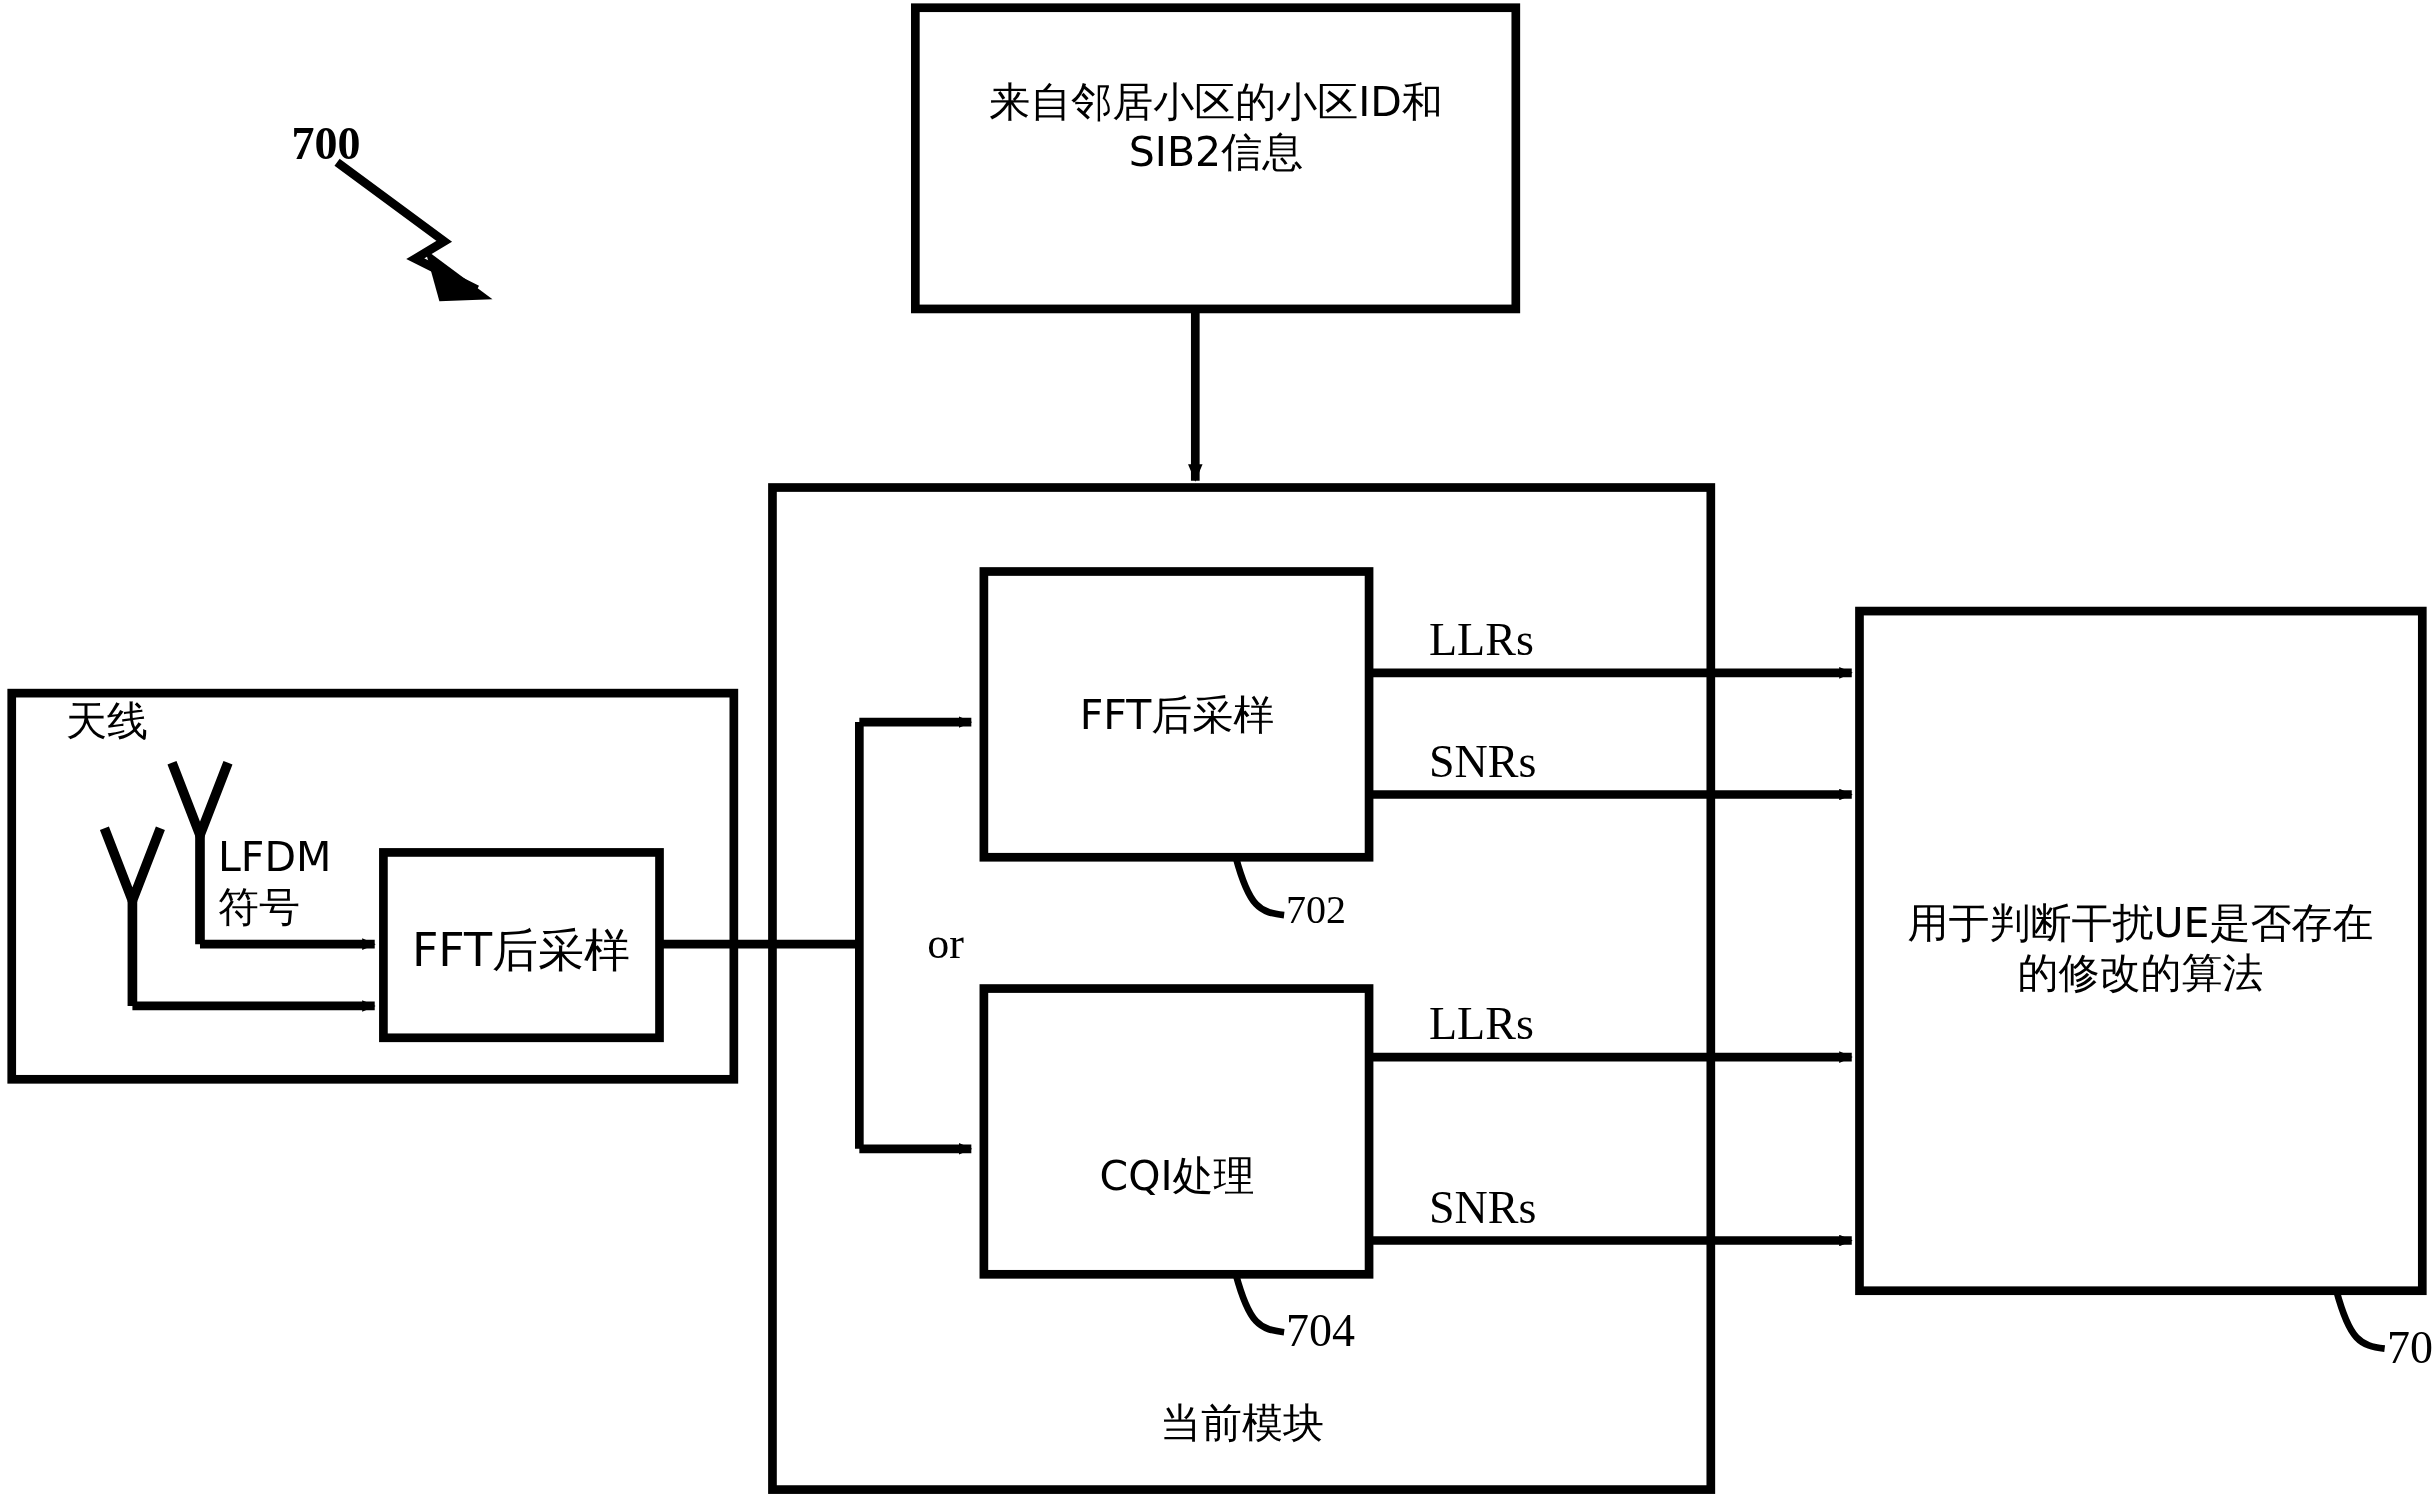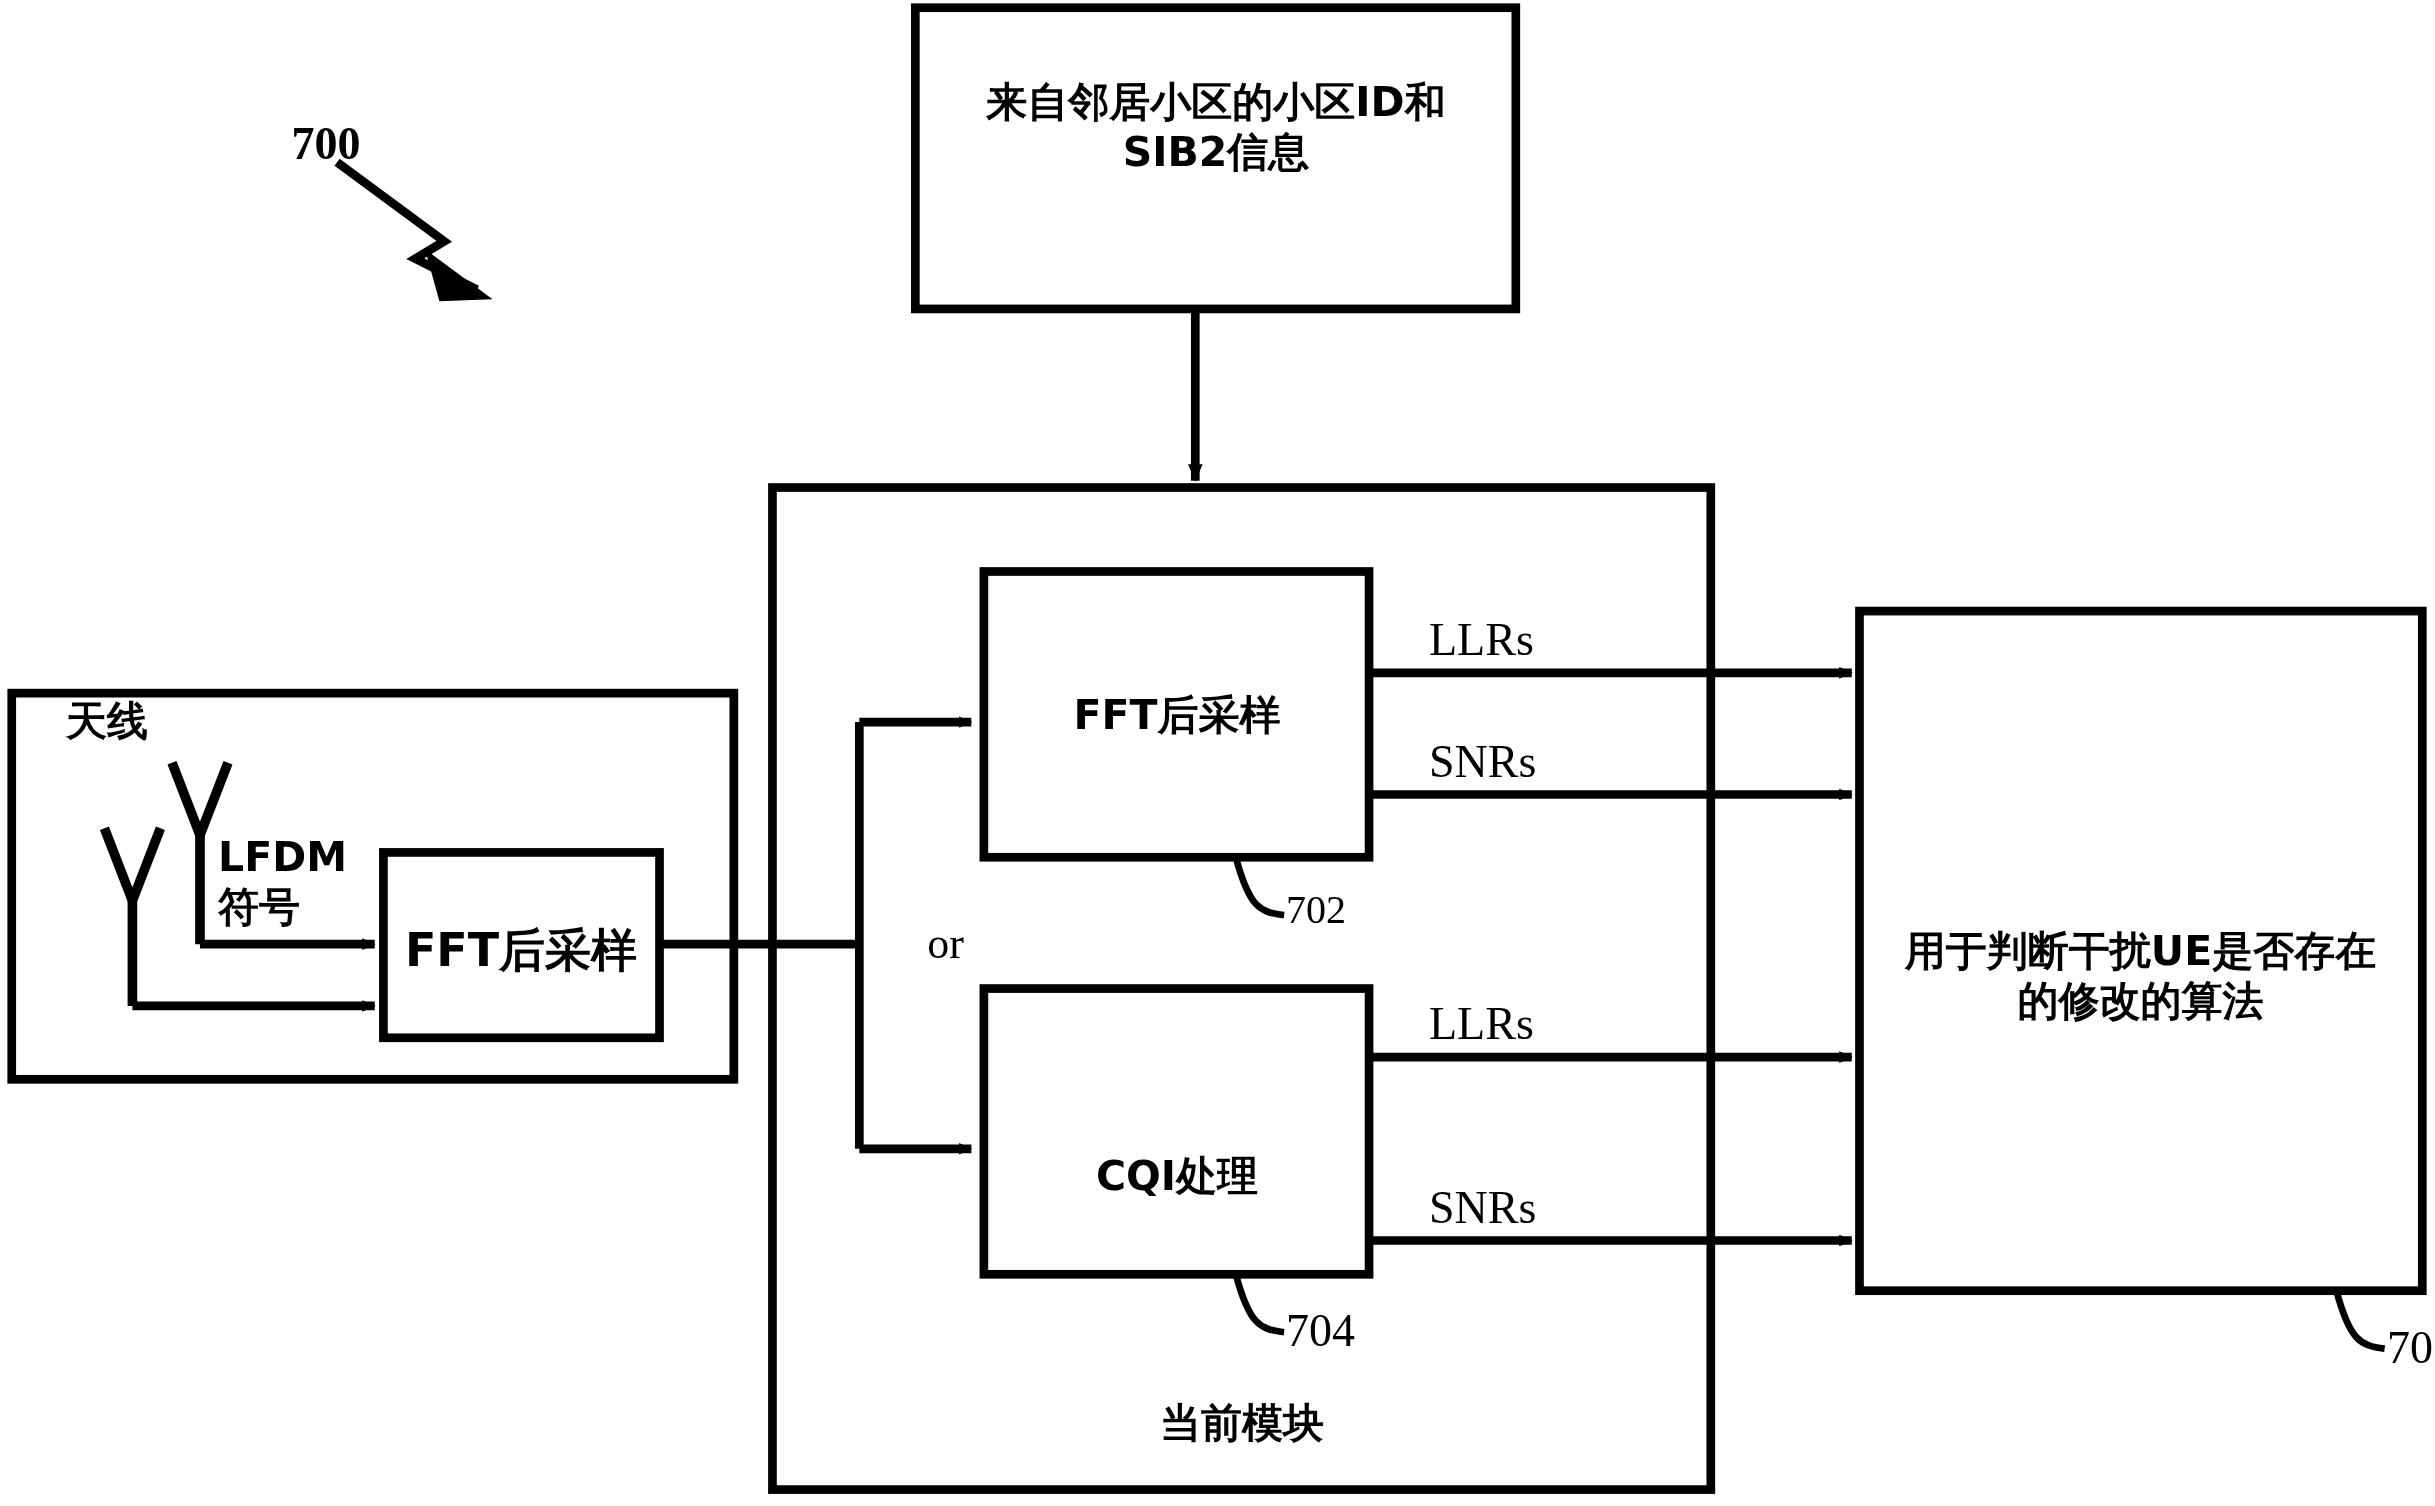--- a/index.html
+++ b/index.html
@@ -1,20 +1,20 @@
 <!DOCTYPE html>
 <html><head>
 <meta charset="utf-8">
 <style>
   html,body{margin:0;padding:0;background:#ffffff;}
   body{font-family:"Liberation Sans",sans-serif;}
   #stage{position:relative;width:2435px;height:1506px;background:#ffffff;overflow:hidden;}
   #stage svg{position:absolute;left:0;top:0;width:2435px;height:1506px;}
   .lbl{position:absolute;color:#000;line-height:1.22;text-align:center;white-space:pre-line;}
-  .cjk{font-family:"DejaVu Sans","Liberation Sans",sans-serif;font-weight:700;}
+  .cjk{font-family:"DejaVu Sans","Liberation Sans",sans-serif;font-weight:400;}
   .serif{font-family:"Liberation Serif","DejaVu Serif",serif;}
 </style>
 </head>
 <body>
 
 <div id="stage">
 
   <svg viewBox="0 0 2522 1560" xmlns="http://www.w3.org/2000/svg">
     <defs>
       <marker id="arw" markerWidth="14" markerHeight="12" refX="13" refY="6" orient="auto" markerUnits="userSpaceOnUse">
@@ -95,21 +95,21 @@
   <div class="lbl serif" style="left:877px;top:917px;width:87px;font-size:44px;text-align:right;">or</div>
 
   <div class="lbl cjk" style="left:989px;top:690px;width:376px;font-size:41px;">FFT后采样</div>
 
   <div class="lbl serif" style="left:1286px;top:886px;width:106px;font-size:40px;text-align:left;">702</div>
 
   <div class="lbl cjk" style="left:989px;top:1107px;width:376px;font-size:41px;margin-top:44px;">CQI处理</div>
 
   <div class="lbl serif" style="left:1286px;top:1303px;width:106px;font-size:46px;text-align:left;">704</div>
 
-  <div class="lbl cjk" style="left:1867px;top:898px;width:547px;font-size:41px;margin-top:28px;">用于判断干扰UE是否存在
+  <div class="lbl cjk" style="left:1867px;top:898px;width:547px;font-size:41px;">用于判断干扰UE是否存在
 的修改的算法</div>
 
   <div class="lbl serif" style="left:2387px;top:1320px;width:106px;font-size:46px;text-align:left;">706</div>
 
   <div class="lbl serif" style="left:1429px;top:612px;width:193px;font-size:46px;text-align:left;">LLRs</div>
 
   <div class="lbl serif" style="left:1429px;top:734px;width:193px;font-size:46px;text-align:left;">SNRs</div>
 
   <div class="lbl serif" style="left:1429px;top:996px;width:193px;font-size:46px;text-align:left;">LLRs</div>
 

